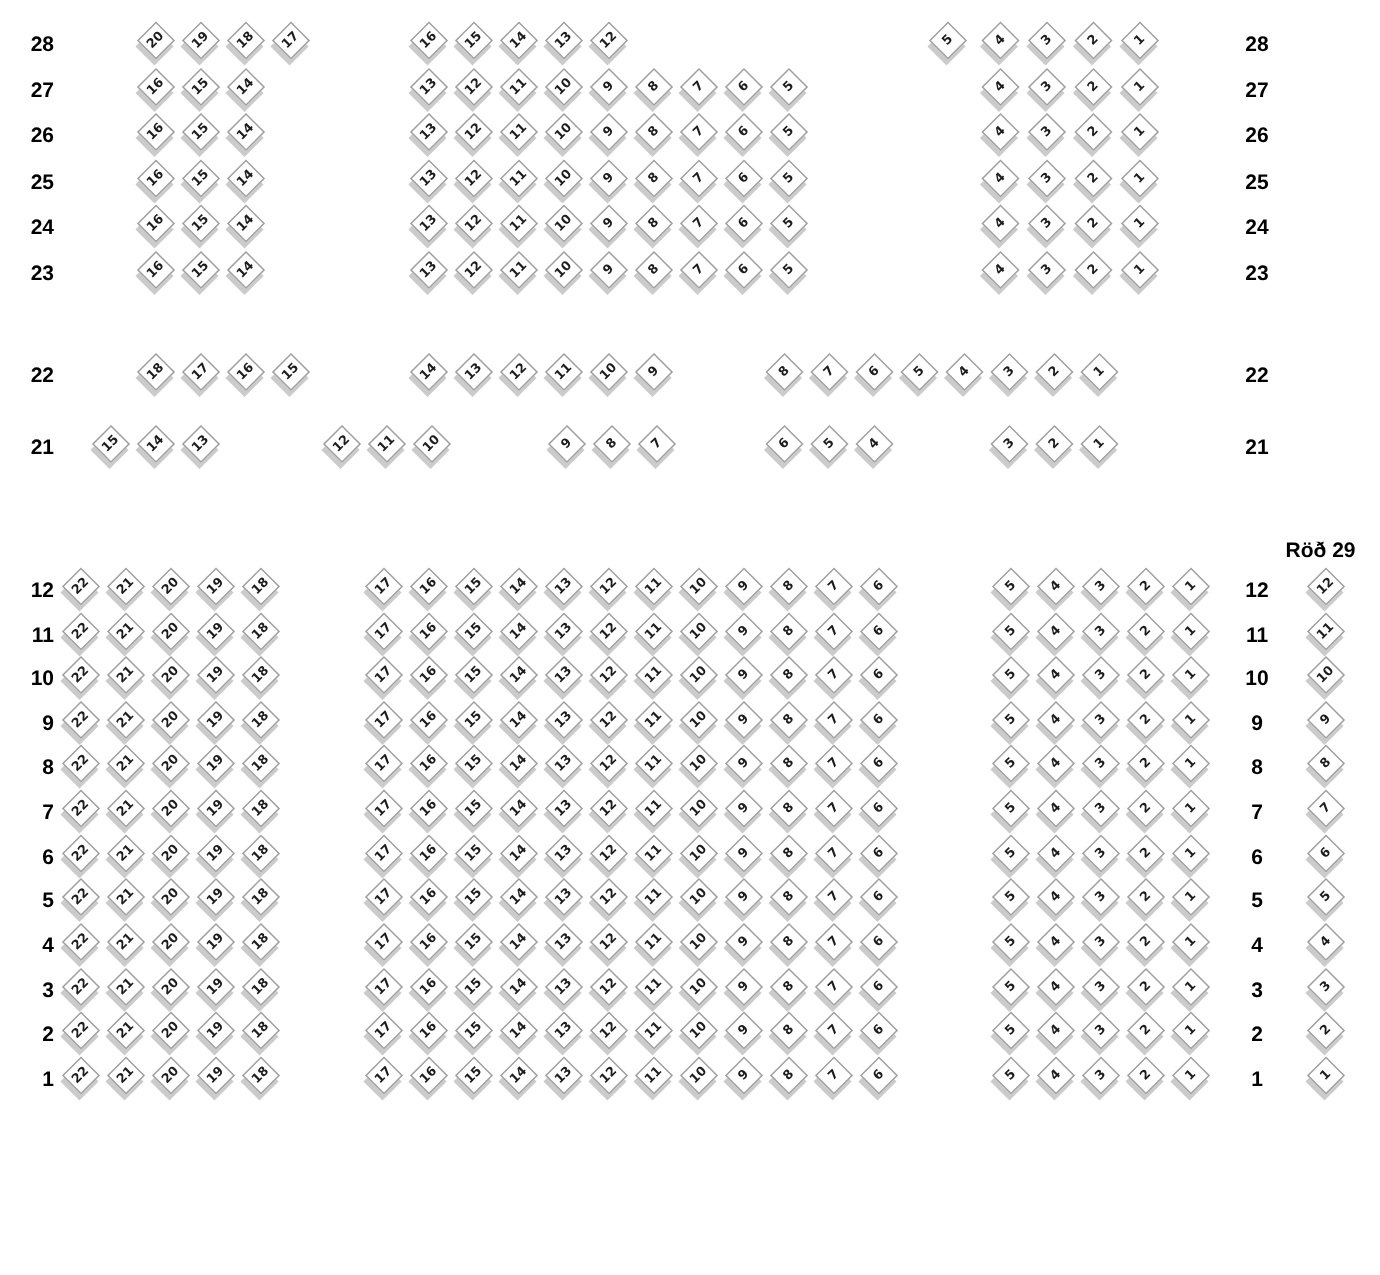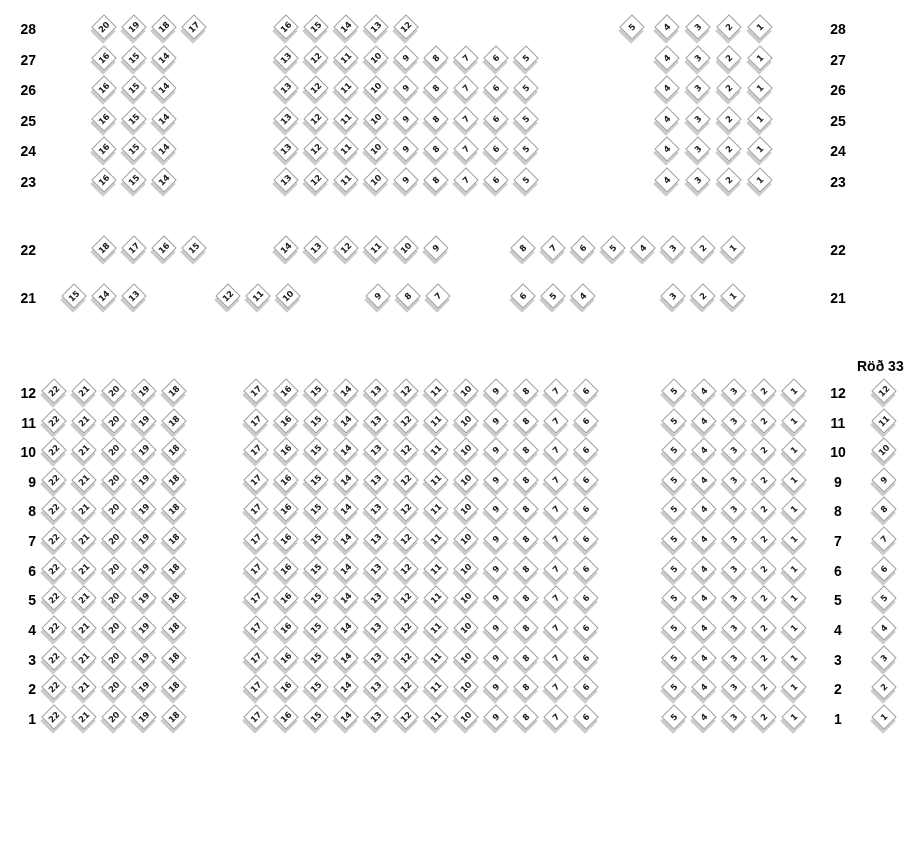--- a/index.html
+++ b/index.html
@@ -37,21 +37,21 @@
   }
   #row29-header{
     position:absolute;transform:translateY(-50%);white-space:nowrap;
     font:bold 14px "Liberation Sans",sans-serif;color:var(--label-color);
   }
 </style>
 </head>
 <body>
 
 <div id="stage">
-  <div id="row29-header" style="left: 857px; top: 366px;">Röð 33</div>
+  <div id="row29-header" style="left: 857px; top: 366px;">Röð 29</div>
 <div class="row-label left" style="left: 6px; top: 29px;">28</div>
     <div class="row-label right" style="left: 823px; top: 29px;">28</div>
     <div class="seat" style="left: 103px; top: 29px;">
       <span class="face">20</span>
     </div>
     <div class="seat" style="left: 133px; top: 29px;">
       <span class="face">19</span>
     </div>
     <div class="seat" style="left: 163px; top: 29px;">
       <span class="face">18</span>

